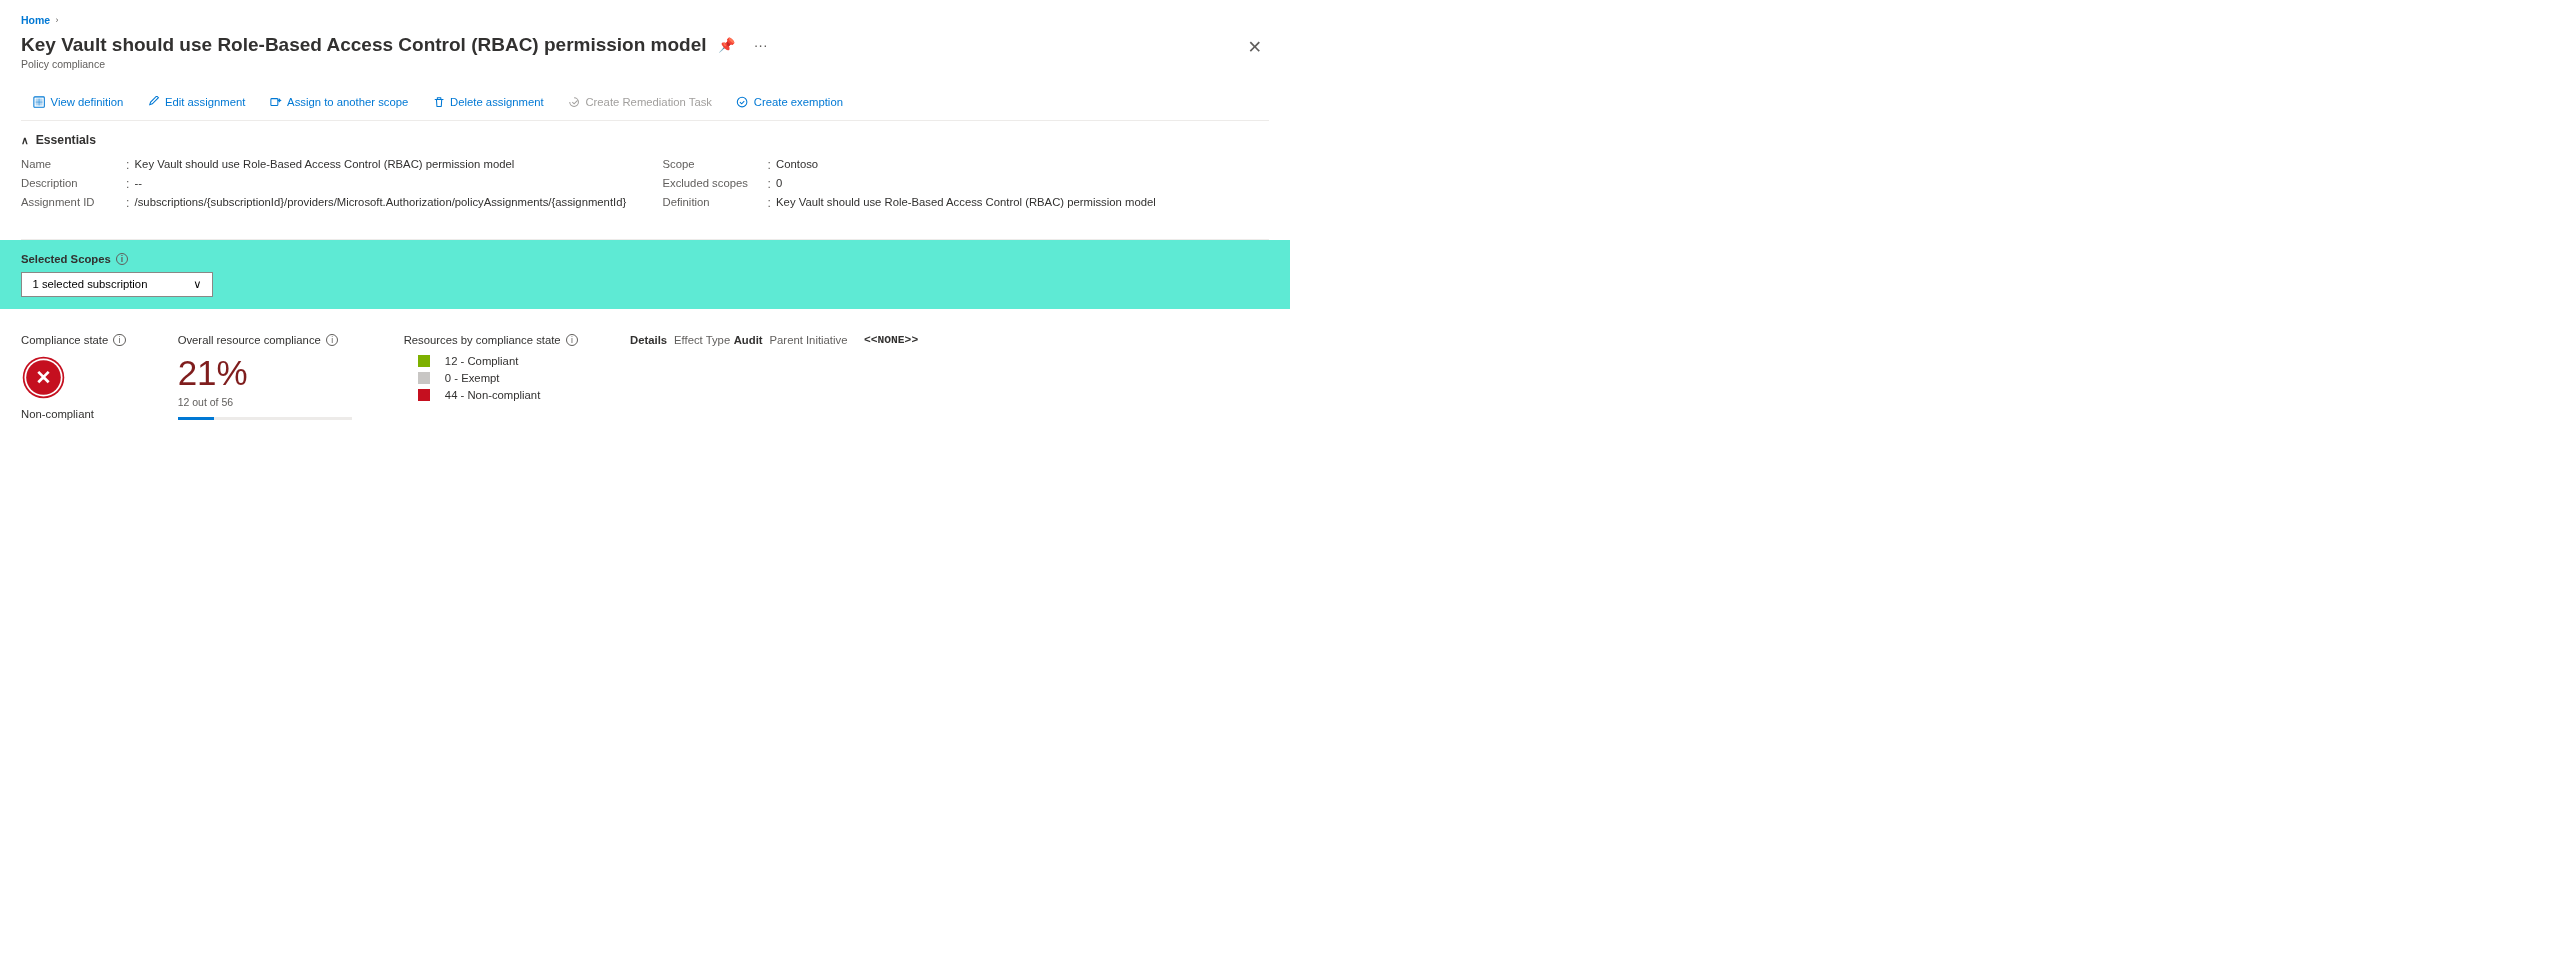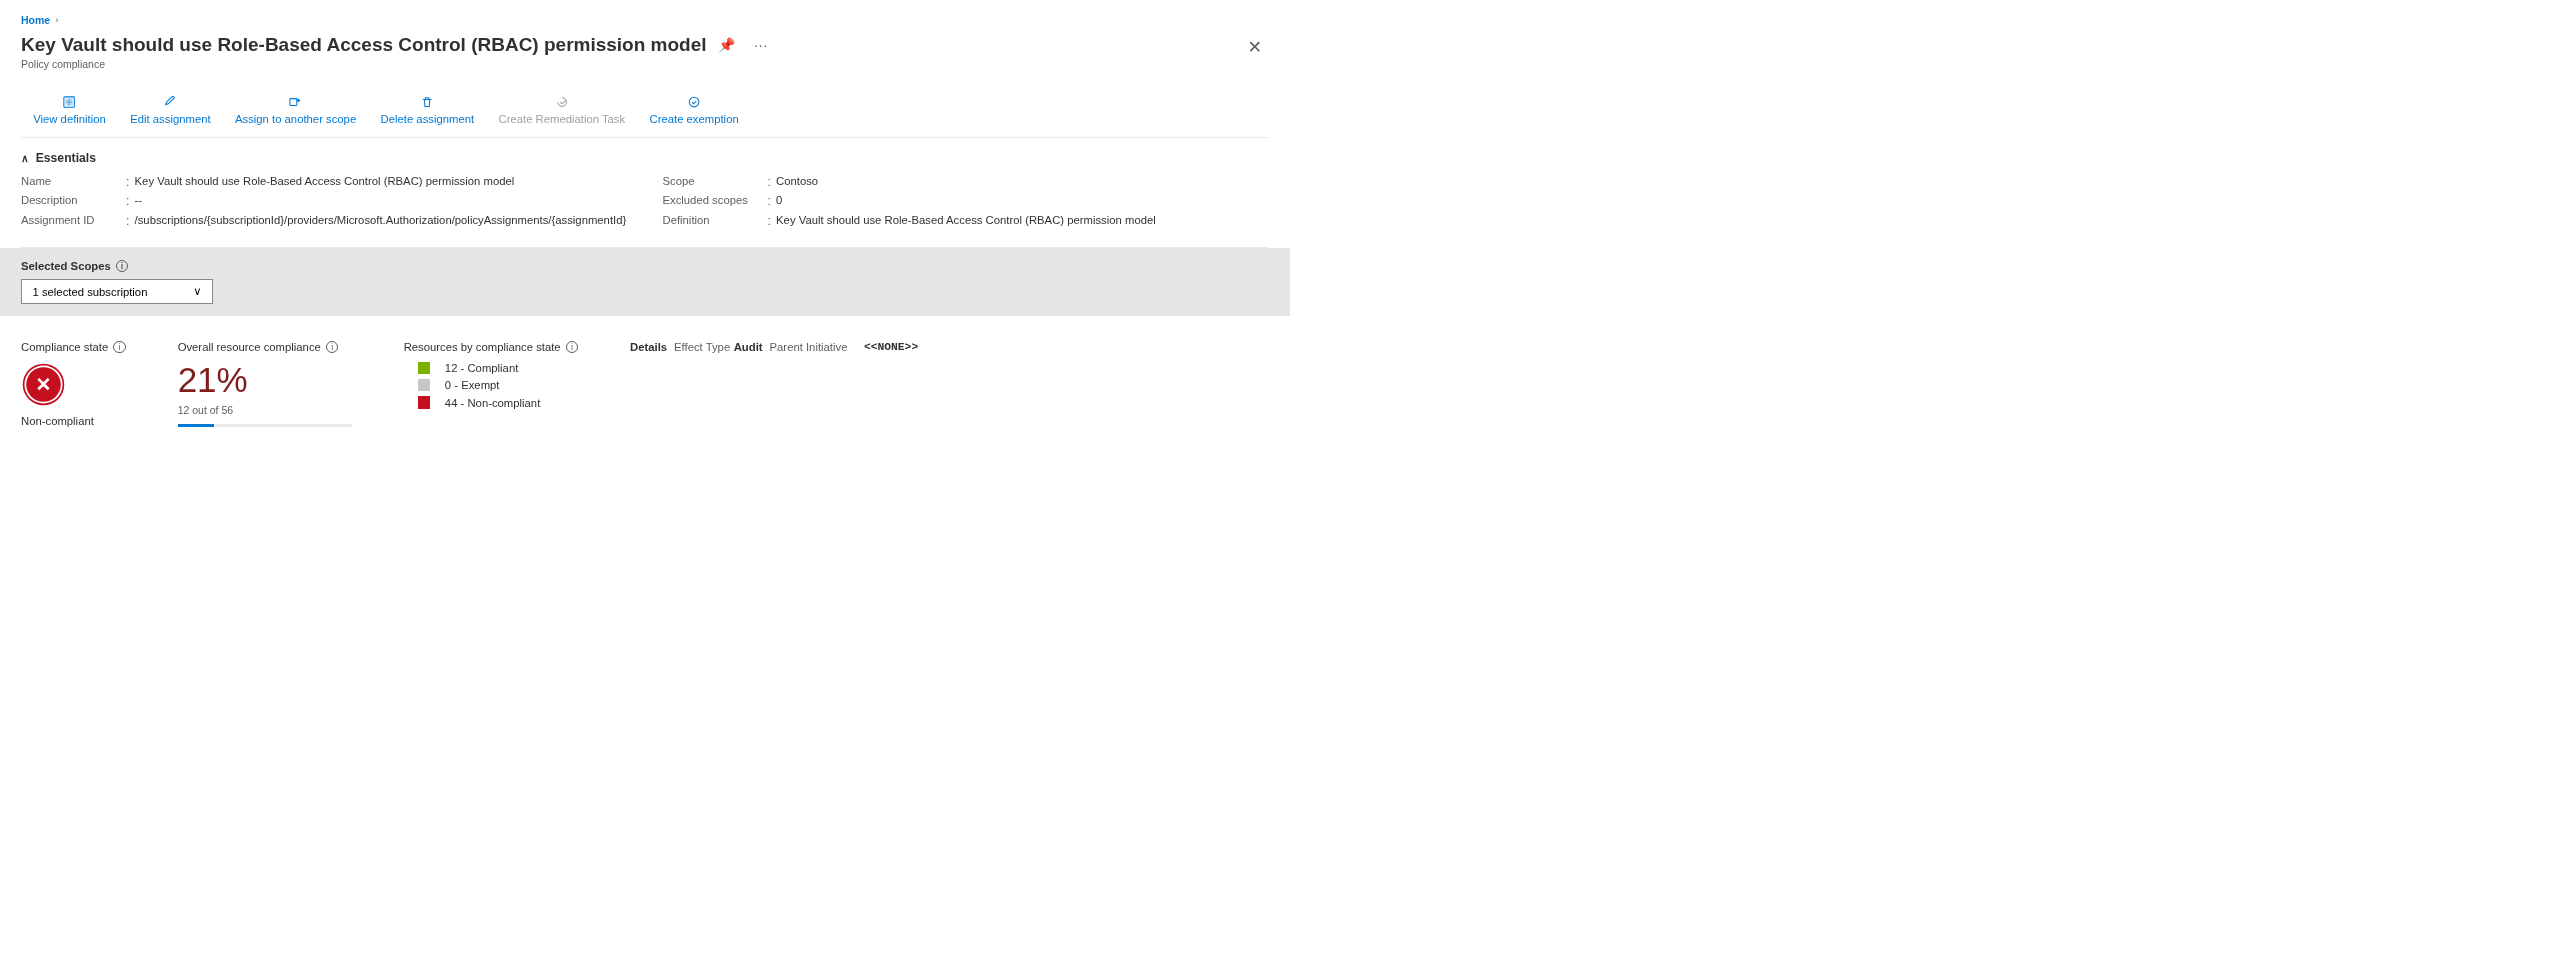--- a/index.html
+++ b/index.html
@@ -87,21 +87,20 @@
       align-items: center;
       gap: 5.2px;
       padding: 5.2px 12.2px;
       background: none;
       border: none;
       cursor: pointer;
       color: #0078d4;
       font-size: 11.3px;
       font-family: inherit;
       white-space: nowrap;
-      flex-direction: column;
     }
     .toolbar-btn.disabled {
       color: #a19f9d;
       cursor: default;
     }
     .toolbar-icon {
       font-size: 12.2px;
       display: flex;
       align-items: center;
     }
@@ -116,21 +115,21 @@
       margin-bottom: 10.5px;
       cursor: pointer;
       font-weight: 600;
       font-size: 12.2px;
     }
     .essentials-chevron { font-size: 10.5px; }
     .essentials-grid {
       display: grid;
       grid-template-columns: 1fr 1fr;
       gap: 5.2px 35px;
-      padding-bottom: 19px;
+      padding-bottom: 29px;
     }
     .essentials-row {
       display: flex;
       align-items: flex-start;
       gap: 0;
     }
     .essentials-label {
       color: #605e5c;
       min-width: 105px;
       flex-shrink: 0;
@@ -139,21 +138,21 @@
     .essentials-sep {
       margin-right: 5.2px;
       color: #605e5c;
     }
     .essentials-value {
       color: #323130;
       font-size: 11.3px;
       word-break: break-all;
     }
     .scopes-section {
-      background: #e5e5e5;
+      background: #5eead4;
       padding: 12.2px 21px;
       margin: 0 -21px;
     }
     .scopes-label {
       font-size: 11.3px;
       color: #323130;
       margin-bottom: 7px;
       display: flex;
       align-items: center;
       gap: 5.2px;

